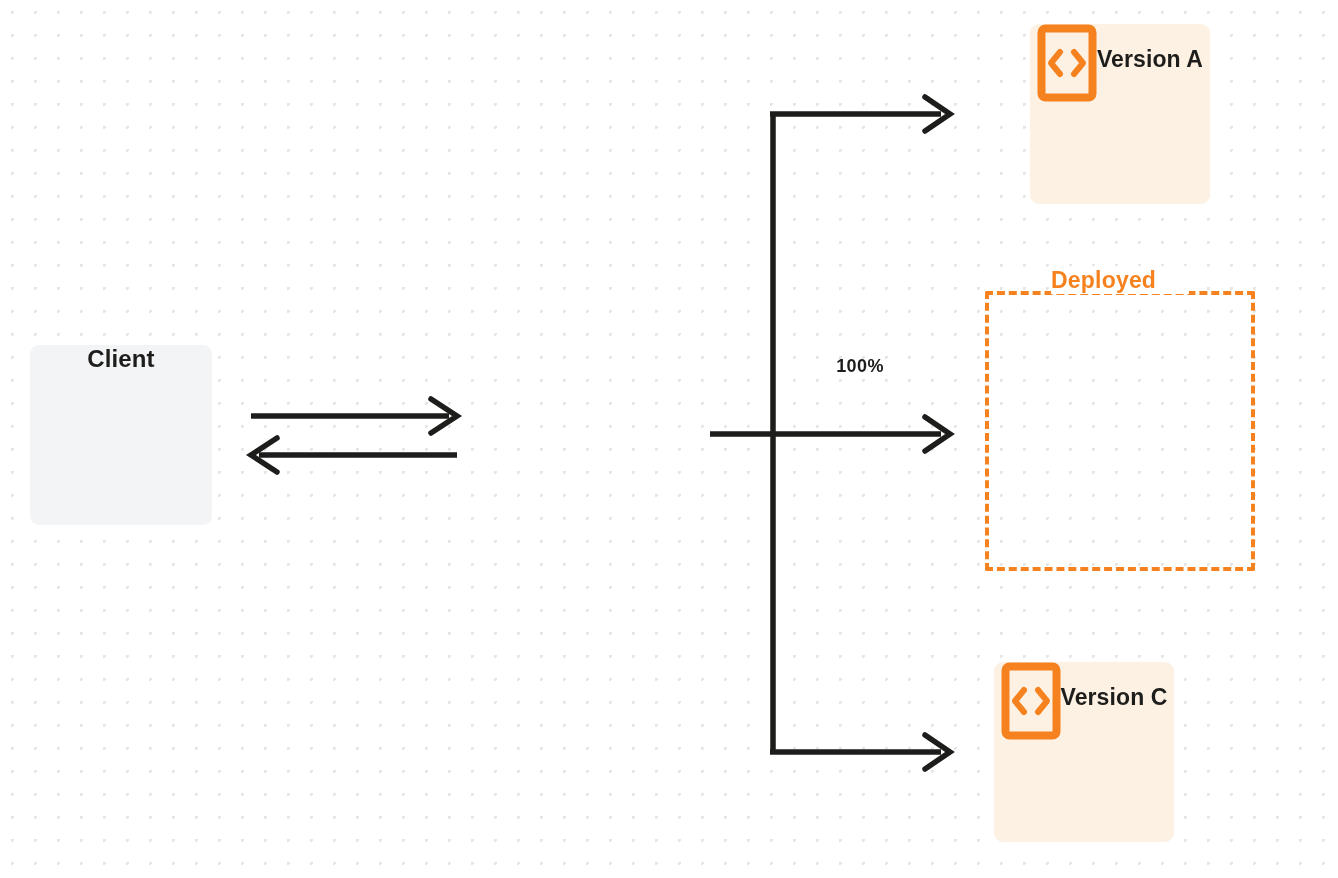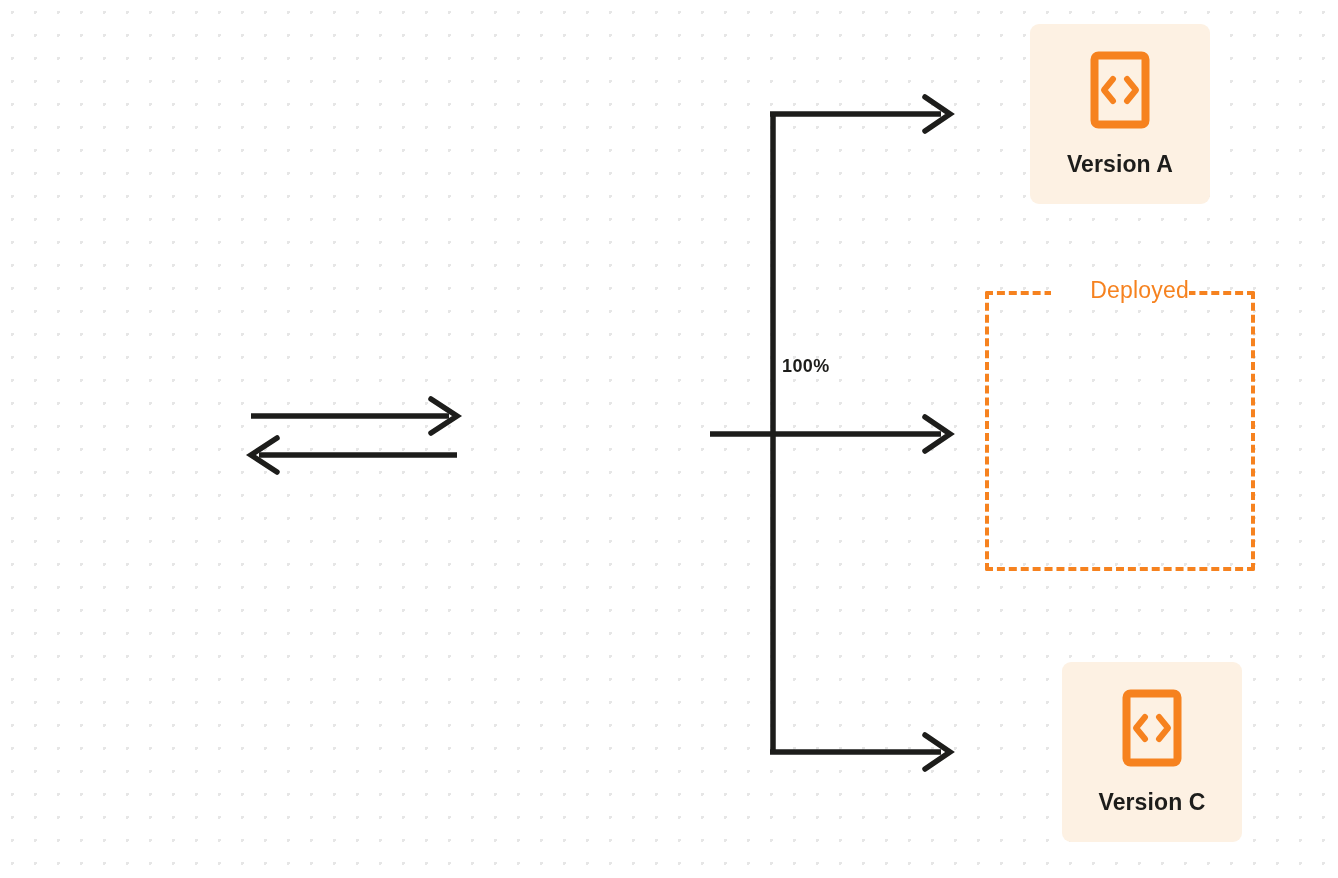--- a/index.html
+++ b/index.html
@@ -24,22 +24,22 @@
     background-size: 23px 23px;
     background-position: 11px 11px;
   }
 
   
   .node {
     position: absolute;
     box-sizing: border-box;
     border-radius: 9px;
     display: flex;
-    flex-direction: column;
-    align-items: center;
+    flex-direction: row;
+    align-items: flex-start;
     justify-content: center;
   }
 
   .node-client {
     left: 30px;
     top: 345px;
     width: 182px;
     height: 180px;
     background-color: #f3f4f6;
   }
@@ -53,21 +53,21 @@
   }
 
   .node-version {
     width: 180px;
     height: 180px;
     background-color: #fdf1e3;
   }
 
   .node-version-a { left: 1030px; top: 24px; }
   .node-version-b { left: 1030px; top: 343px; }
-  .node-version-c { left: 1062px; top: 662px; }
+  .node-version-c { left: 994px; top: 662px; }
 
   .node-label {
     font-size: 23px;
     font-weight: bold;
     color: #1d1d1b;
     letter-spacing: 0.1px;
     white-space: nowrap;
   }
 
   .node-client .node-label {
@@ -92,39 +92,39 @@
     width: 270px;
     height: 280px;
     box-sizing: border-box;
     border: 4px dashed #f6821f;
     border-radius: 2px;
   }
 
   .deployed-label {
     position: absolute;
     left: 1051px;
-    top: 276px;
+    top: 266px;
     width: 138px;
-    text-align: right;
+    text-align: left;
     background-color: #ffffff;
     color: #f6821f;
     font-size: 23px;
-    font-weight: normal;
+    font-weight: bold;
     line-height: 28px;
     letter-spacing: 0.2px;
     white-space: nowrap;
   }
 
   
   .traffic-label {
     position: absolute;
     left: 782px;
     top: 350px;
     width: 156px;
-    text-align: left;
+    text-align: center;
     color: #1d1d1b;
     font-size: 18px;
     font-weight: bold;
     line-height: 33px;
     letter-spacing: 0.4px;
   }
 
   
   #connectors {
     position: absolute;
@@ -167,20 +167,23 @@
     <g>
       <path d="M 770 752 L 941 752" fill="none" stroke="#1d1d1b" stroke-width="5.5" stroke-linecap="butt"></path>
       <path d="M 925 735 L 950 752 L 925 769" fill="none" stroke="#1d1d1b" stroke-width="5.5" stroke-linecap="round" stroke-linejoin="miter"></path>
     </g>
   </svg>
 
   <div class="traffic-label">
     <div>100%</div>
   </div>
 
+  <div class="node node-client">
+    <span class="node-label">Client</span>
+  </div>
 
 
   <div class="deployed-box"></div>
   <div class="deployed-label">Deployed</div>
 
   <div class="node node-version node-version-a">
     <span class="node-icon">
       <svg width="60" height="78" viewBox="0 0 60 78" fill="none" aria-hidden="true">
         <rect x="4.5" y="4.5" width="51" height="69" rx="4" ry="4" stroke="#f6821f" stroke-width="8" fill="none"></rect>
         <path d="M 23 28 L 14 39 L 23 50" stroke="#f6821f" stroke-width="6" stroke-linecap="round" stroke-linejoin="round" fill="none"></path>

